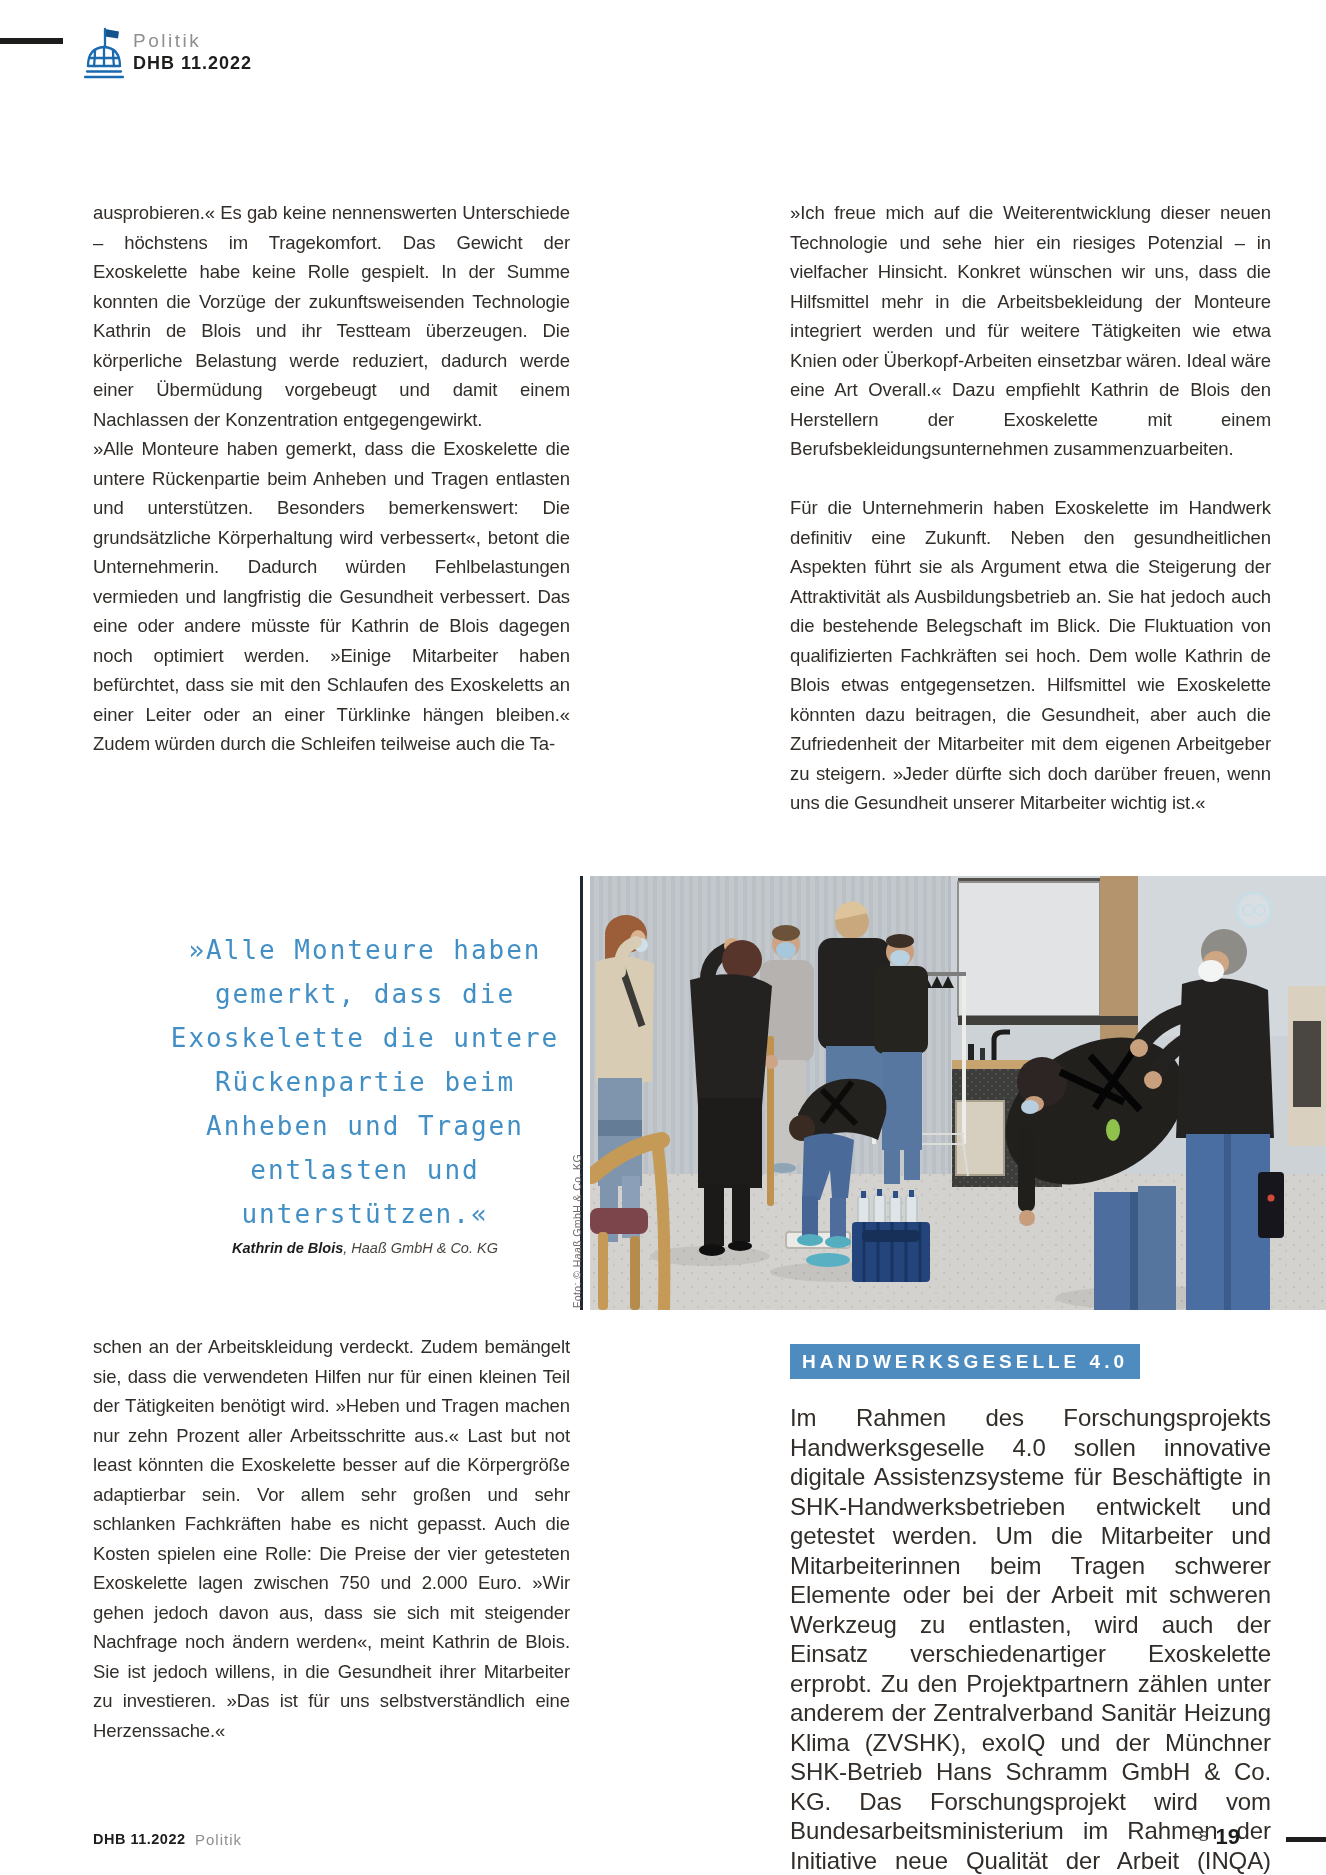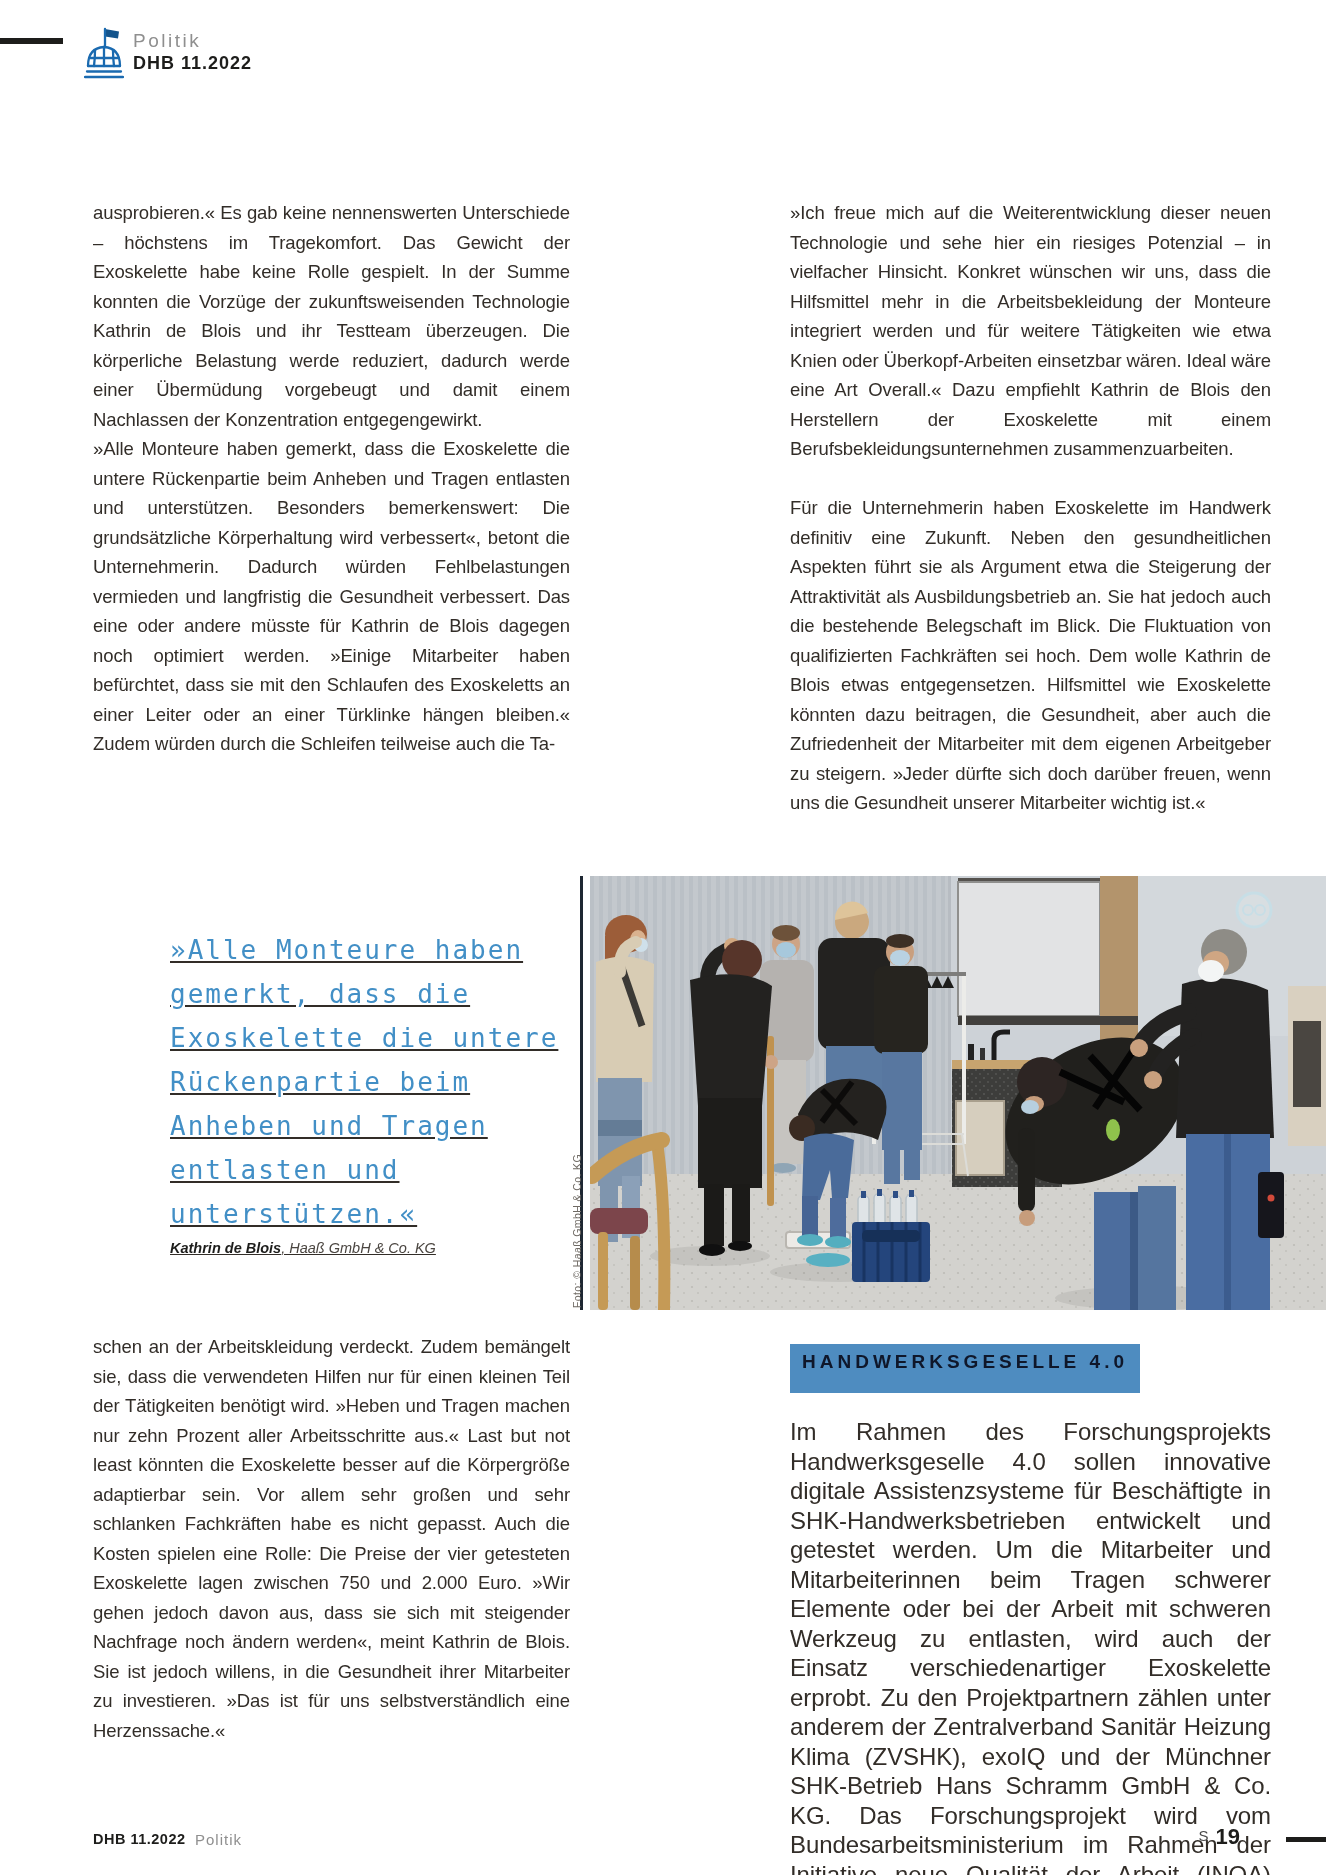--- a/index.html
+++ b/index.html
@@ -19,42 +19,42 @@
   
   .col{position:absolute;text-align:justify;font-size:18.5px;line-height:29.5px;letter-spacing:-0.1px;}
   .col p{margin:0;}
   .col-left-top{left:93px;top:198px;width:477px;}
   .col-right-top{left:790px;top:198px;width:481px;}
   .col-left-bottom{left:93px;top:1332px;width:477px;}
   .para-gap{margin-top:29.5px !important;}
   h2.subhead{font-size:18.5px;font-weight:bold;letter-spacing:3px;color:#1d1d1b;margin:28px 0 5px 0;}
 
   
-  .pullquote{position:absolute;left:170px;top:928px;width:390px;text-align:left;text-decoration:underline;}
+  .pullquote{position:absolute;left:170px;top:928px;width:390px;text-align:center;}
   .pullquote-text{
     font-family:"DejaVu Sans Mono", monospace;font-size:26px;line-height:44px;
     letter-spacing:2px;color:#428fc6;white-space:pre-line;
   }
   .pullquote-attrib{margin-top:4px;font-size:14.5px;font-style:italic;color:#4a4540;}
   .pullquote-author{font-weight:bold;color:#1d1d1b;}
 
   
   .photo-rule{position:absolute;left:580px;top:876px;width:3px;height:434px;background:#1e2732;}
   .photo{position:absolute;left:590px;top:876px;width:736px;height:434px;}
   .photo svg{display:block;width:736px;height:434px;}
   .photo-credit{
     position:absolute;left:571px;top:1308px;transform:rotate(-90deg);transform-origin:0 0;
     font-size:10.5px;color:#6f6a64;letter-spacing:0.4px;white-space:nowrap;
   }
 
   
   .infobox{position:absolute;left:790px;top:1344px;width:481px;}
   .infobox-title{
-    display:inline-block;background:#4e8cc0;color:#0f172a;font-size:19px;font-weight:bold;
-    letter-spacing:4px;padding:7px 12px 20px 12px;
+    display:inline-block;background:#4e8cc0;color:#ffffff;font-size:19px;font-weight:bold;
+    letter-spacing:4px;padding:7px 12px 6px 12px;
   }
   .infobox-body{margin:24px 0 0 0;text-align:justify;font-size:24px;line-height:29.5px;letter-spacing:-0.1px;}
   .infobox-link-row{margin-top:-29.5px;text-align:right;}
   .infobox-link{font-size:18.5px;font-weight:bold;color:#1d1d1b;text-decoration:none;cursor:pointer;}
 
   
   .footer-issue{position:absolute;left:93px;top:1831px;font-size:14.5px;font-weight:bold;color:#1d1d1b;letter-spacing:0.5px;}
   .footer-section{position:absolute;left:195px;top:1831px;font-size:15px;color:#8f8f8f;letter-spacing:1px;}
   .footer-pagenum{position:absolute;right:86px;top:1824px;}
   .footer-pagenum .s{font-size:15px;color:#4a4a4a;margin-right:7px;vertical-align:3px;}

